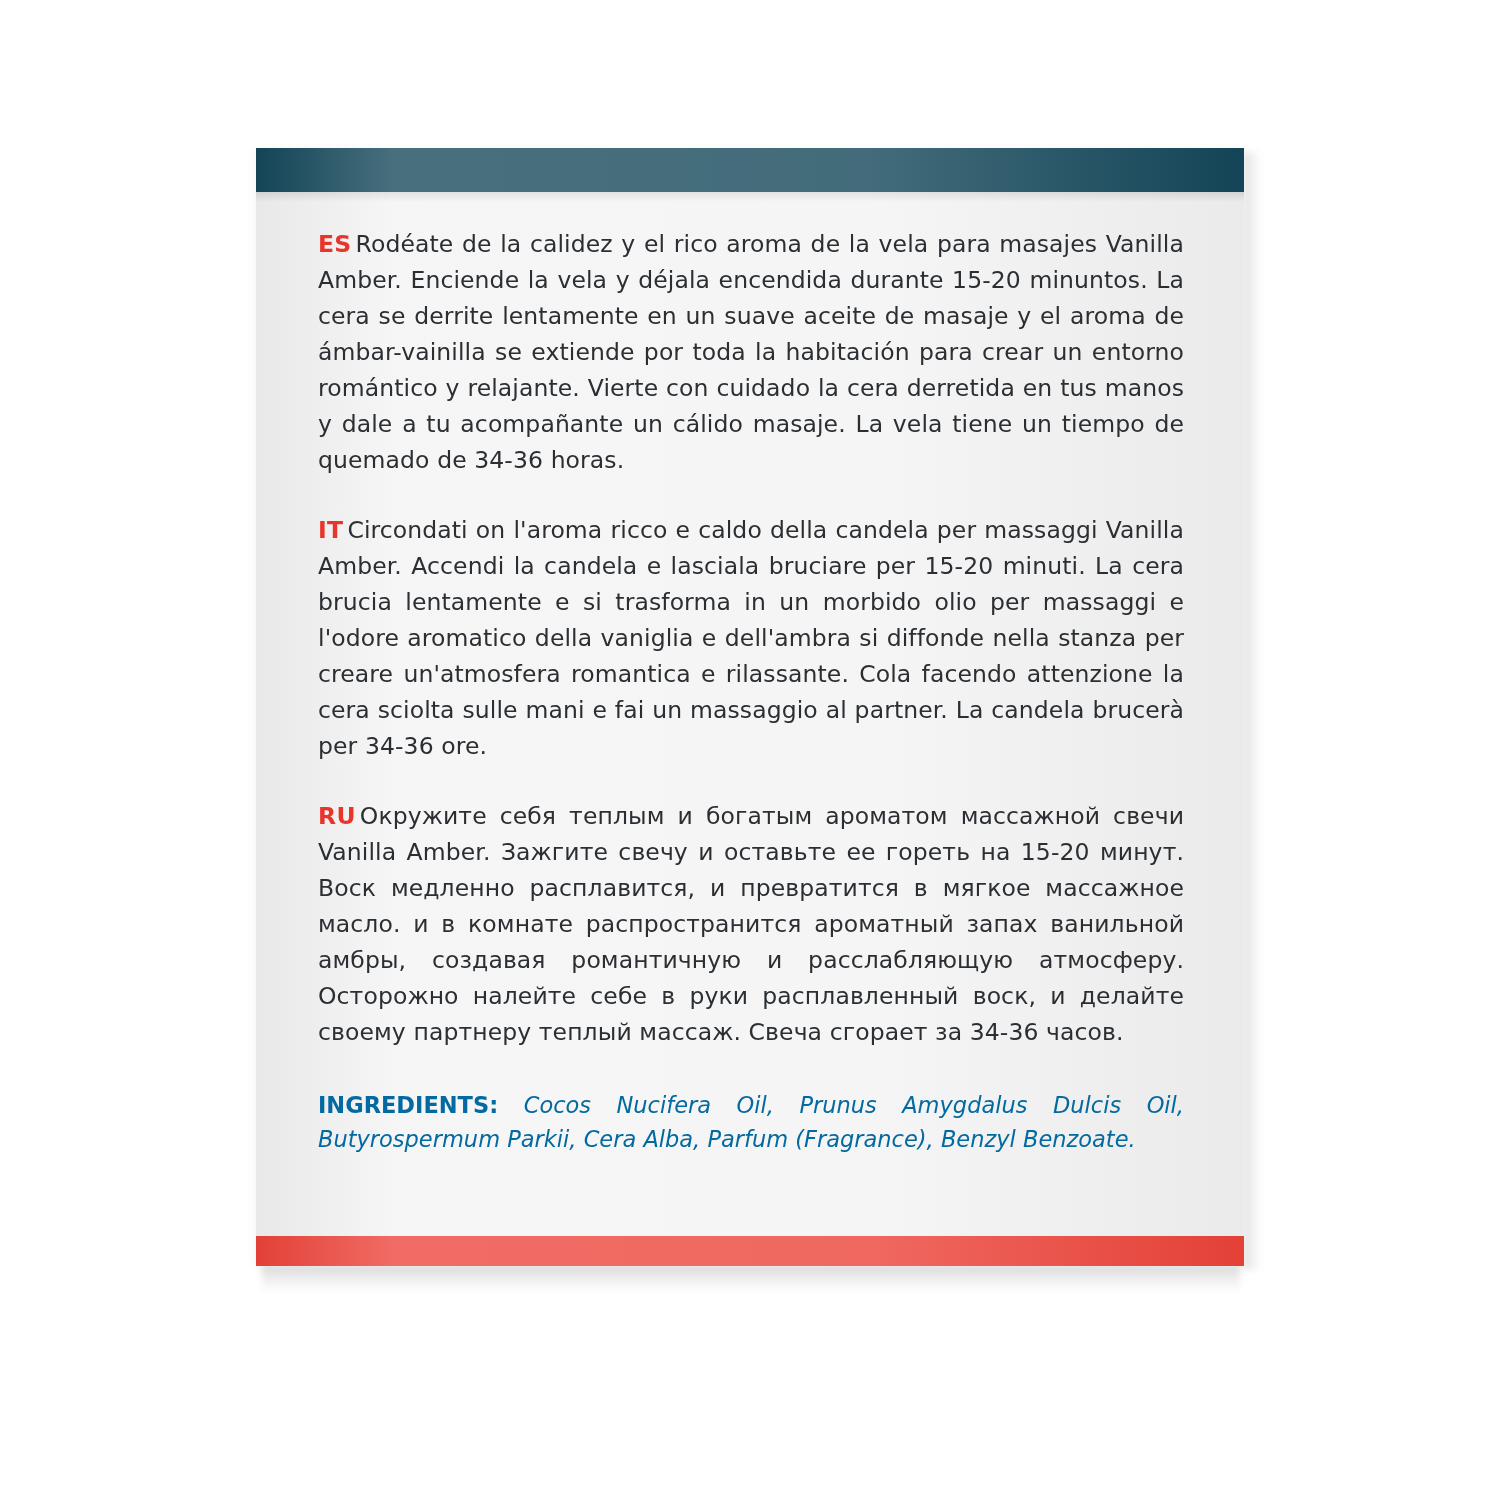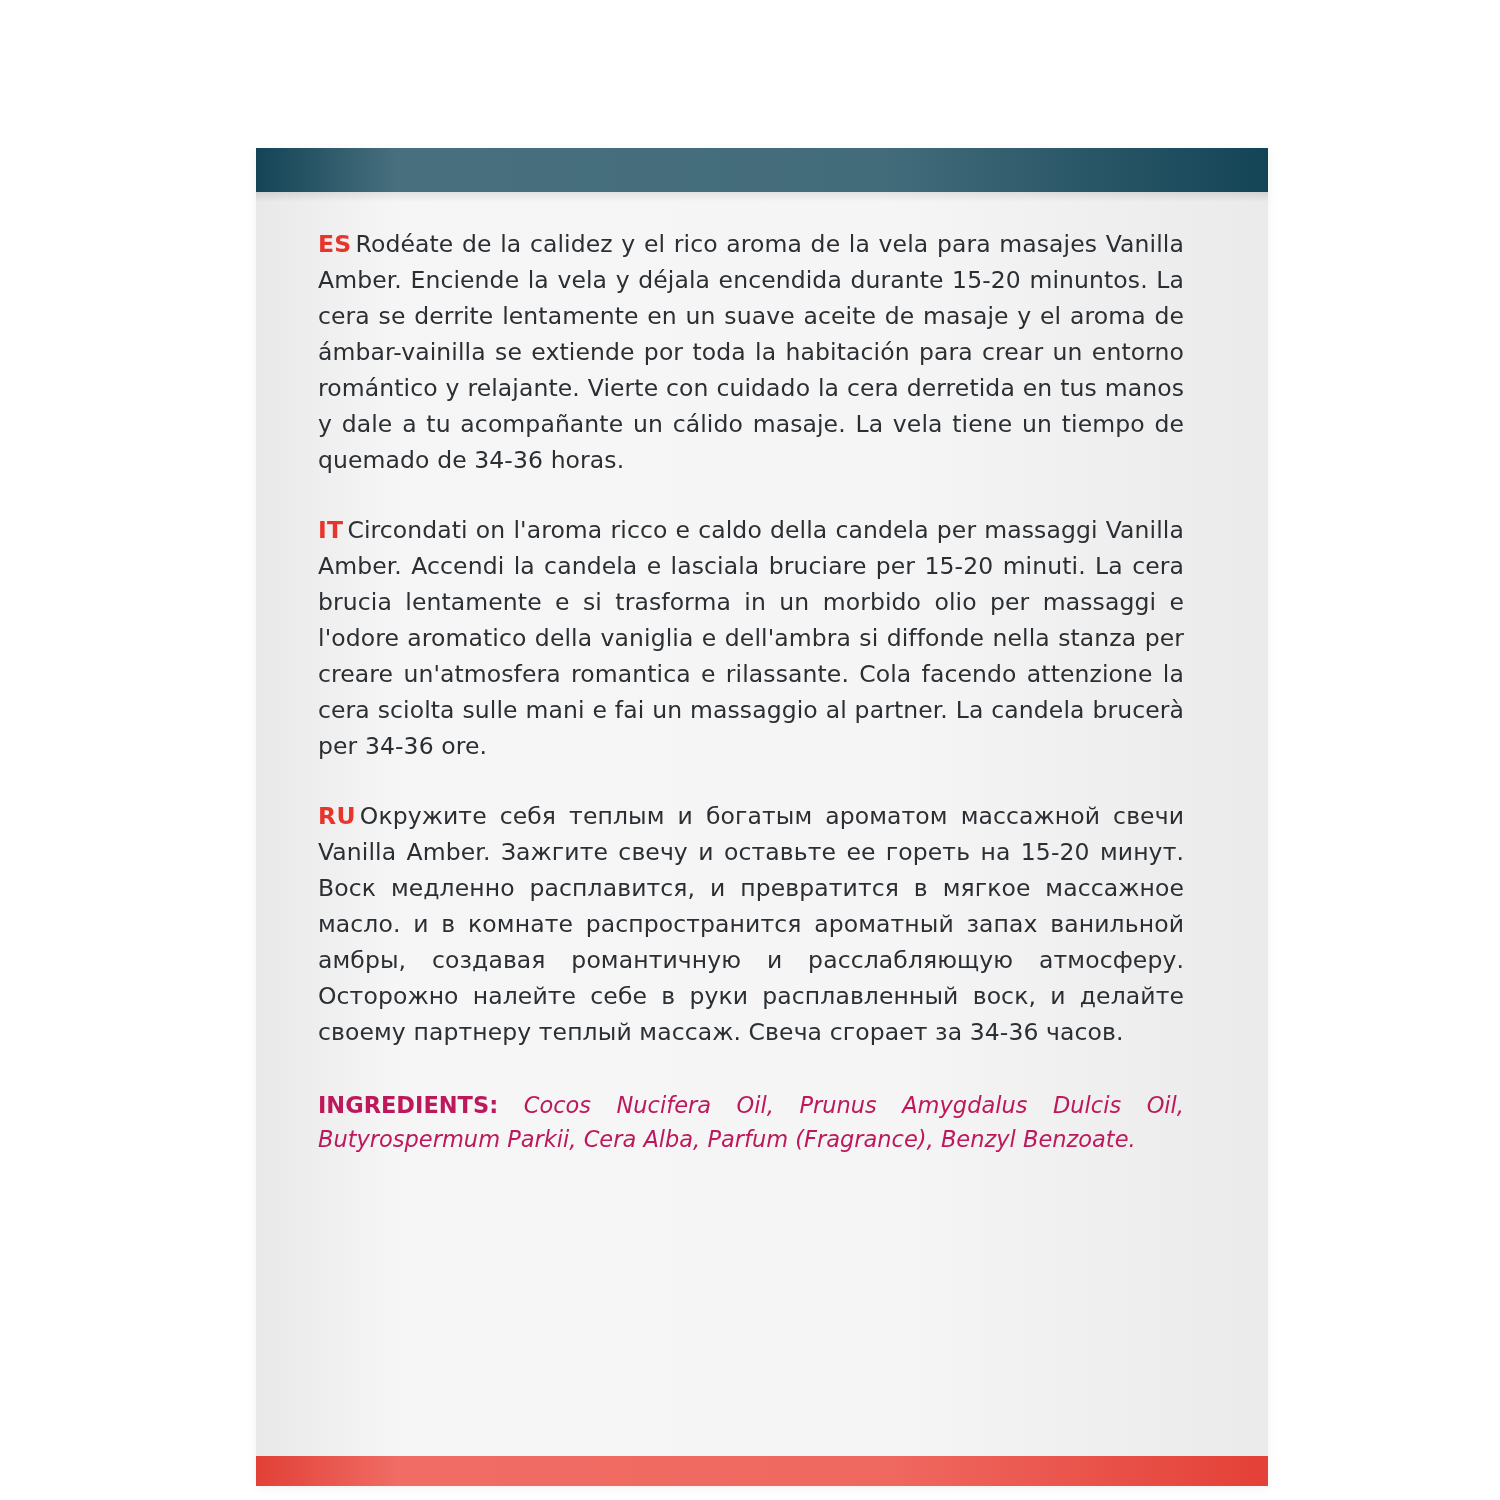--- a/index.html
+++ b/index.html
@@ -20,24 +20,23 @@
     height: 1500px;
     background: #ffffff;
   }
 
   
   .label-panel {
     position: absolute;
     left: 256px;
     top: 148px;
     width: 988px;
-    height: 1338px;
+    height: 1118px;
     background: #f2f3f2;
     box-shadow: 0 2px 10px rgba(0,0,0,0.06);
-    padding-left: 24px;
   }
 
   
   .label-panel::after {
     content: "";
     position: absolute;
     inset: 0;
     pointer-events: none;
     background: linear-gradient(90deg,
         rgba(0,0,0,0.045) 0%,
@@ -92,21 +91,21 @@
   .para:last-of-type { margin-bottom: 0; }
 
   .lang {
     color: #e8342a;
     font-weight: bold;
     letter-spacing: 0.3px;
     margin-right: 4px;
   }
 
   .ingredients {
-    color: #be185d;
+    color: #0369a1;
     font-size: 22.5px;
     line-height: 34px;
     text-align: justify;
     margin: 38px 0 0 0;
   }
   .ingredients .ing-label {
     font-weight: bold;
     font-style: normal;
   }
   .ingredients .ing-body {

